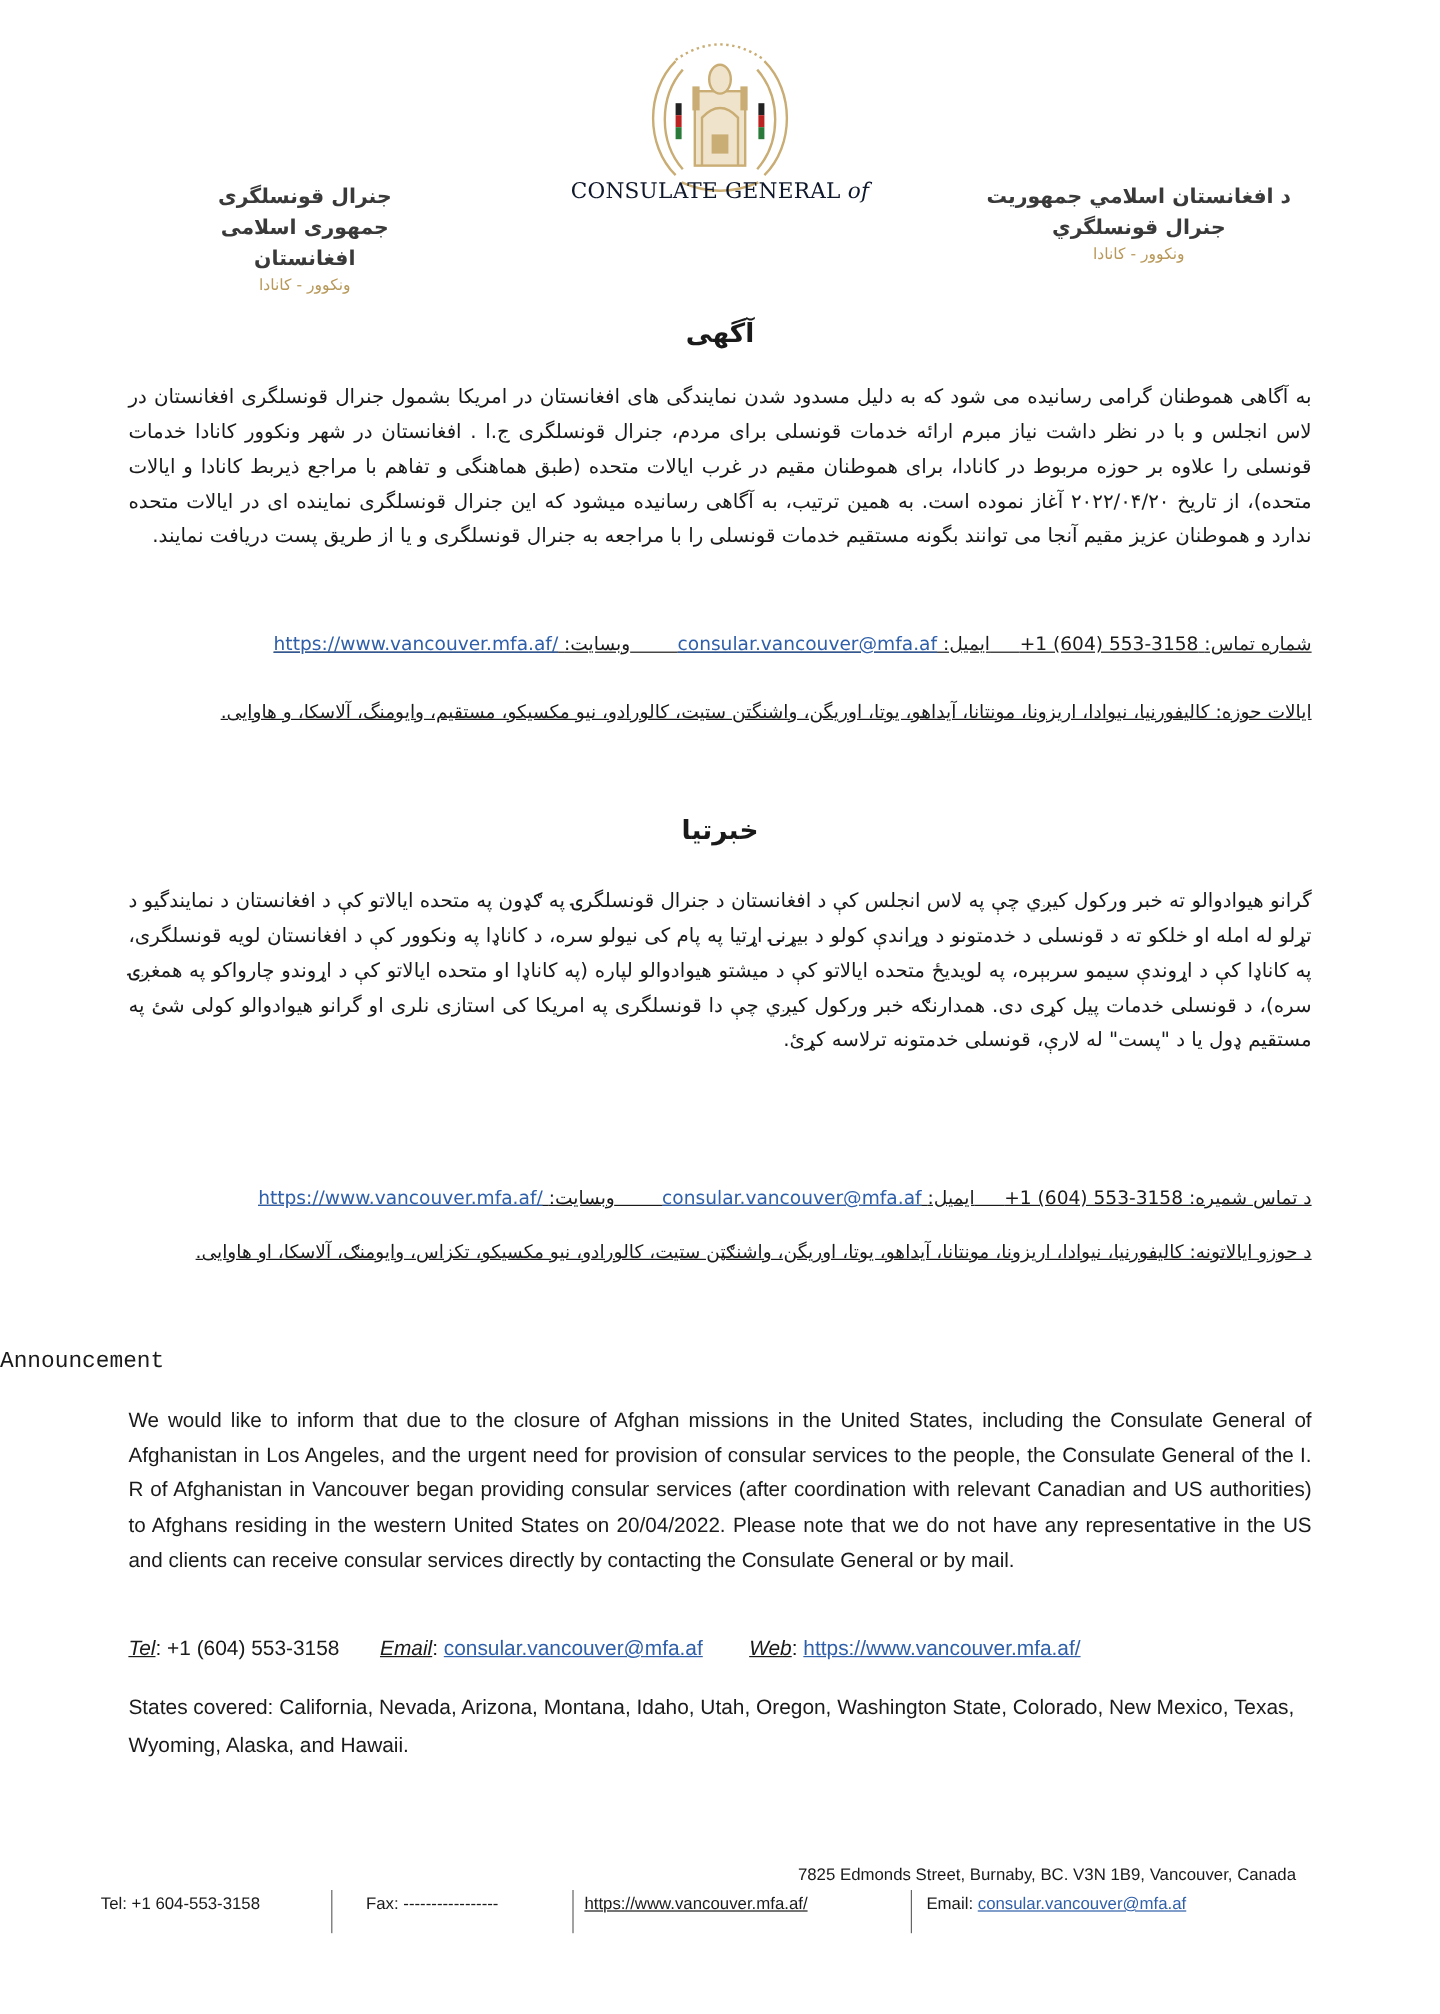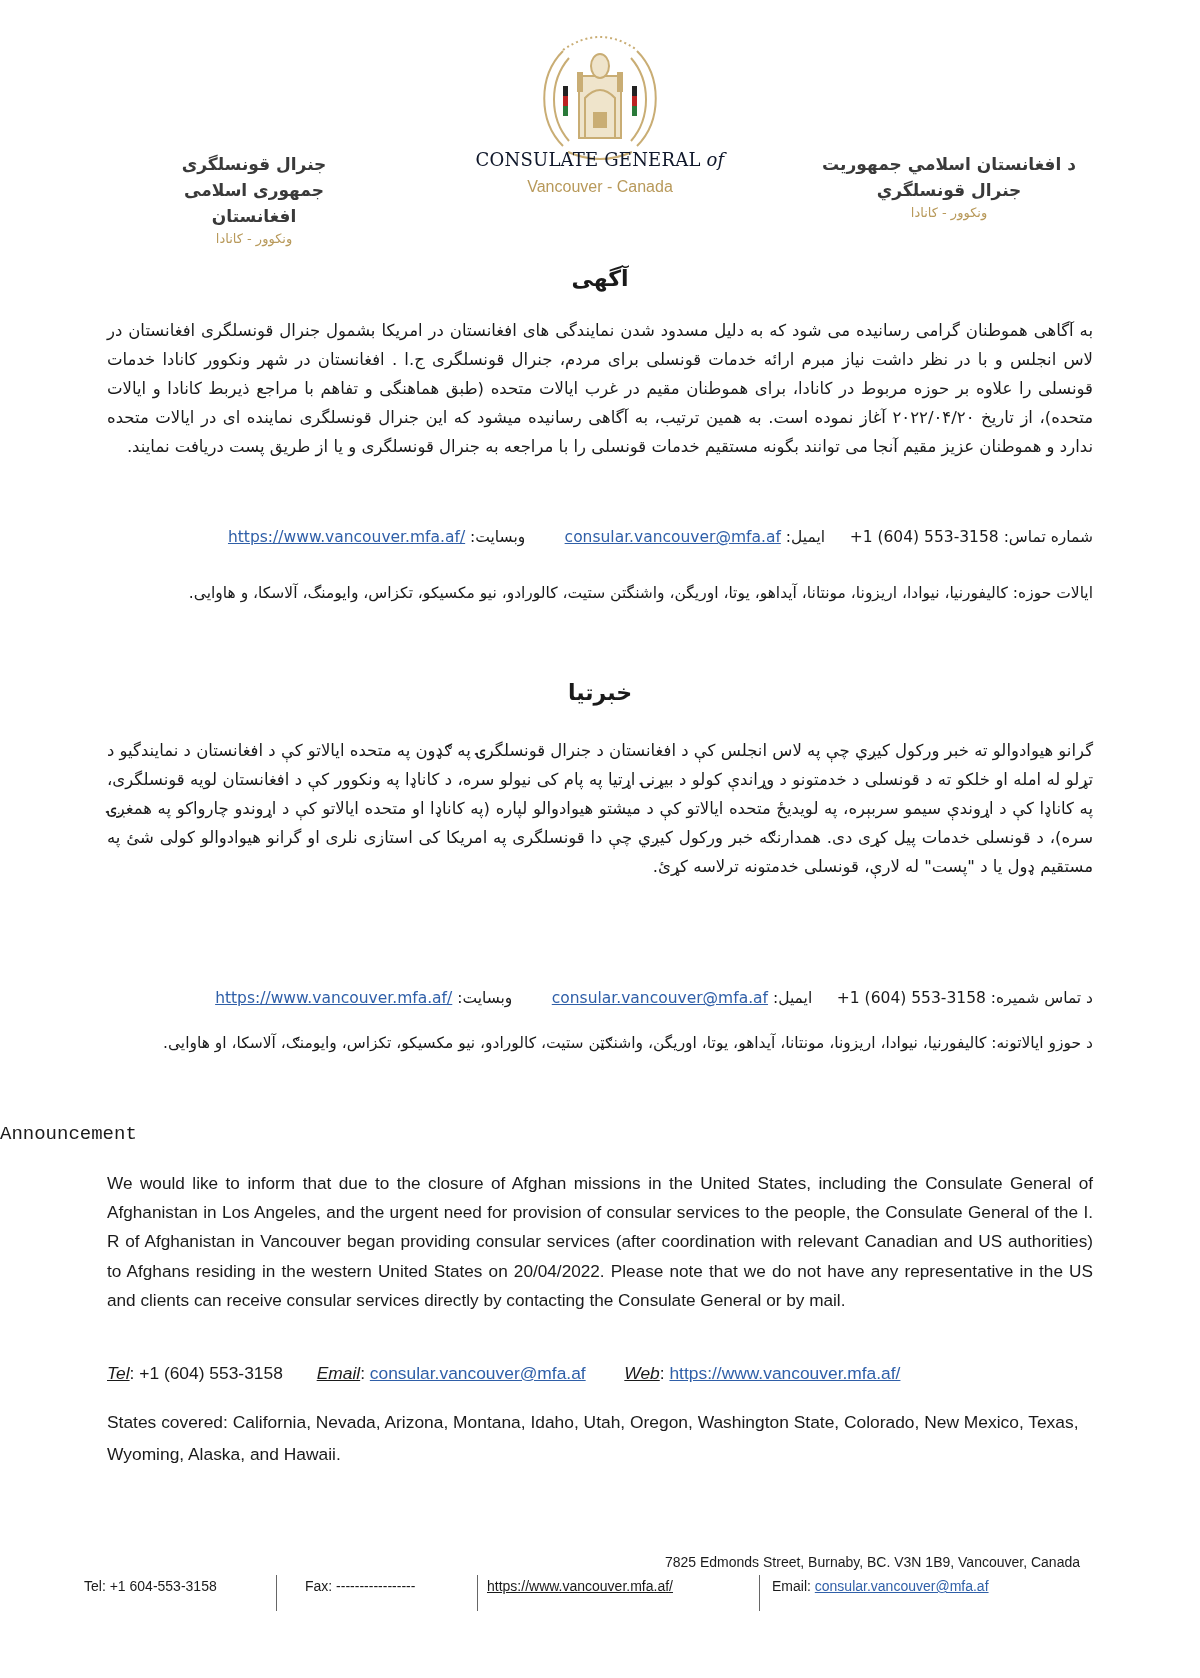--- a/index.html
+++ b/index.html
@@ -8,21 +8,21 @@
   .serif { font-family: "DejaVu Serif", "Liberation Serif", serif; }
   .sans { font-family: "Liberation Sans", "DejaVu Sans", sans-serif; }
   .rtl { direction: rtl; text-align: right; font-family: "DejaVu Sans", "Liberation Sans", sans-serif; }
   .gold { color: #b8995a; }
   .hdr-ar { font-weight: bold; color: #3a3a3a; font-size: 17px; line-height: 26px; }
   .hdr-ar-sub { font-size: 13px; line-height: 20px; }
   .hdr-en { color: #0f172a; font-size: 18px; line-height: 24px; letter-spacing: 0.2px; }
   .hdr-en i { font-style: italic; }
   .title-fa { left: 0; width: 1200px; text-align: center; font-weight: bold; font-size: 22px; }
   .para-rtl { left: 107px; width: 986px; font-size: 16.5px; line-height: 29px; text-align: justify; text-align-last: right; }
-  .line-rtl { left: 107px; width: 986px; font-size: 15.5px; line-height: 26px; }
+  .line-rtl { left: 107px; width: 986px; font-size: 15.5px; line-height: 26px; text-decoration: underline; }
   a, .link { color: #2f5fa8; text-decoration: underline; }
   .en-title { left: 0; width: 1189px; text-align: left; font-size: 19px; font-family: Liberation Mono, monospace; }
   .en-para { left: 107px; width: 986px; font-size: 17.2px; line-height: 29.2px; text-align: justify; }
   .en-line { left: 107px; width: 986px; font-size: 17.4px; line-height: 29px; }
   .en-label { font-style: italic; text-decoration: underline; }
   .footer { font-size: 14px; color: #1a1a1a; }
   .vsep { position: absolute; width: 1px; background: #666; height: 36px; }
   .emblem { left: 533px; top: 26px; width: 134px; height: 140px; }
 </style>
 </head>
@@ -57,21 +57,20 @@
   <div class="hdr-ar">جنرال قونسلگری</div>
   <div class="hdr-ar">جمهوری اسلامی افغانستان</div>
   <div class="hdr-ar-sub gold">ونکوور - کانادا</div>
 </div>
 
 <div class="abs" style="left:388px; top:148px; width:424px; text-align:center;">
   <div class="hdr-en serif">
     <span>CONSULATE GENERAL</span>
     <i>of</i>
   </div>
-  <div class="sans gold" style="font-size:16px; line-height:26px; margin-top:2px;">Vancouver - Canada</div>
 </div>
 
 <div class="abs rtl" style="left:820px; top:151px; width:258px; text-align:center;">
   <div class="hdr-ar">د افغانستان اسلامي جمهوریت</div>
   <div class="hdr-ar">جنرال قونسلگري</div>
   <div class="hdr-ar-sub gold">ونکوور - کانادا</div>
 </div>
 
 <div class="abs rtl title-fa" style="top:266px; text-align:center;">آگهی</div>
 
@@ -81,21 +80,21 @@
   <span>شماره تماس:</span>
   <span dir="ltr">+1 (604) 553-3158</span>
   &nbsp;&nbsp;&nbsp;
   <span>ایمیل:</span>
   <span dir="ltr" class="link">consular.vancouver@mfa.af</span>
   &nbsp;&nbsp;&nbsp;&nbsp;&nbsp;&nbsp;
   <span>وبسایت:</span>
   <span dir="ltr" class="link">https://www.vancouver.mfa.af/</span>
 </div>
 
-<div class="abs rtl line-rtl" style="top:578px; line-height:30px;">ایالات حوزه: کالیفورنیا، نیوادا، اریزونا، مونتانا، آیداهو، یوتا، اوریگن، واشنگتن ستیت، کالورادو، نیو مکسیکو، تکزاس، وایومنگ، آلاسکا، و هاوایی.</div>
+<div class="abs rtl line-rtl" style="top:578px; line-height:30px;">ایالات حوزه: کالیفورنیا، نیوادا، اریزونا، مونتانا، آیداهو، یوتا، اوریگن، واشنگتن ستیت، کالورادو، نیو مکسیکو، مستقیم، وایومنگ، آلاسکا، و هاوایی.</div>
 
 <div class="abs rtl title-fa" style="top:680px; text-align:center;">خبرتیا</div>
 
 <div class="abs rtl para-rtl" style="top:736px;">گرانو هیوادوالو ته خبر ورکول کیږي چې په لاس انجلس کې د افغانستان د جنرال قونسلگرۍ په ګډون په متحده ایالاتو کې د افغانستان د نمایندگیو د تړلو له امله او خلکو ته د قونسلی د خدمتونو د وړاندې کولو د بیړنۍ اړتیا په پام کی نیولو سره، د کاناډا په ونکوور کې د افغانستان لویه قونسلگری، په کاناډا کې د اړوندې سیمو سربېره، په لویدیځ متحده ایالاتو کې د میشتو هیوادوالو لپاره (په کاناډا او متحده ایالاتو کې د اړوندو چارواکو په همغږۍ سره)، د قونسلی خدمات پیل کړی دی. همدارنګه خبر ورکول کیږي چې دا قونسلگری په امریکا کی استازی نلری او گرانو هیوادوالو کولی شئ په مستقیم ډول یا د "پست" له لارې، قونسلی خدمتونه ترلاسه کړئ.</div>
 
 <div class="abs rtl line-rtl" style="top:985px;">
   <span>د تماس شمیره:</span>
   <span dir="ltr">+1 (604) 553-3158</span>
   &nbsp;&nbsp;&nbsp;
   <span>ایمیل:</span>

